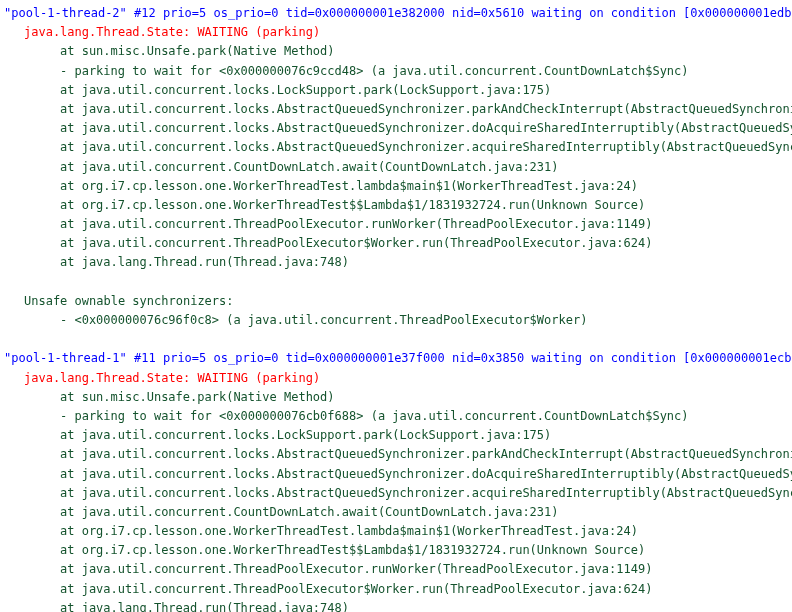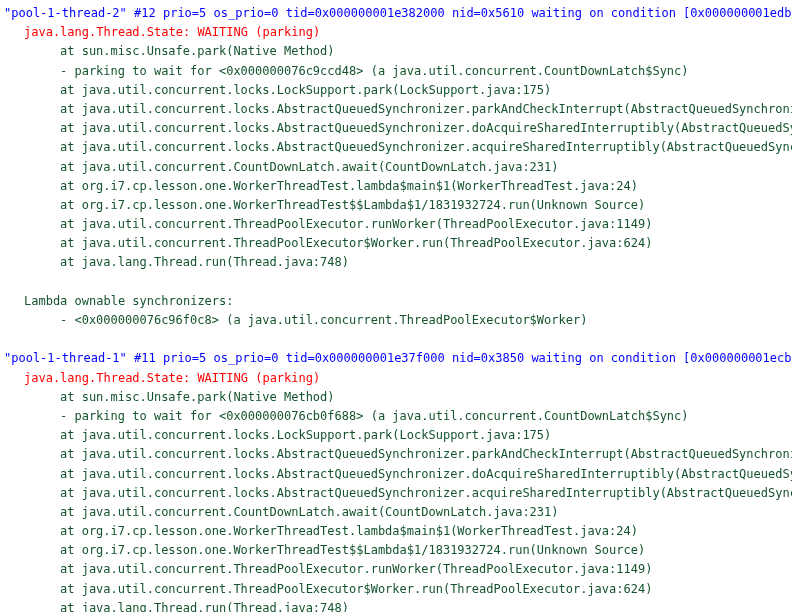--- a/index.html
+++ b/index.html
@@ -29,21 +29,21 @@
 <div class="trace indent2">at java.util.concurrent.locks.AbstractQueuedSynchronizer.parkAndCheckInterrupt(AbstractQueuedSynchronizer.java:836)</div>
 <div class="trace indent2">at java.util.concurrent.locks.AbstractQueuedSynchronizer.doAcquireSharedInterruptibly(AbstractQueuedSynchronizer.java:997)</div>
 <div class="trace indent2">at java.util.concurrent.locks.AbstractQueuedSynchronizer.acquireSharedInterruptibly(AbstractQueuedSynchronizer.java:1304)</div>
 <div class="trace indent2">at java.util.concurrent.CountDownLatch.await(CountDownLatch.java:231)</div>
 <div class="trace indent2">at org.i7.cp.lesson.one.WorkerThreadTest.lambda$main$1(WorkerThreadTest.java:24)</div>
 <div class="trace indent2">at org.i7.cp.lesson.one.WorkerThreadTest$$Lambda$1/1831932724.run(Unknown Source)</div>
 <div class="trace indent2">at java.util.concurrent.ThreadPoolExecutor.runWorker(ThreadPoolExecutor.java:1149)</div>
 <div class="trace indent2">at java.util.concurrent.ThreadPoolExecutor$Worker.run(ThreadPoolExecutor.java:624)</div>
 <div class="trace indent2">at java.lang.Thread.run(Thread.java:748)</div>
 <div>&nbsp;</div>
-<div class="trace indent1">Lambda ownable synchronizers:</div>
+<div class="trace indent1">Unsafe ownable synchronizers:</div>
 <div class="trace indent2">- &lt;0x000000076c96f0c8&gt; (a java.util.concurrent.ThreadPoolExecutor$Worker)</div>
 <div>&nbsp;</div>
 
 <div class="header indent0">"pool-1-thread-1" #11 prio=5 os_prio=0 tid=0x000000001e37f000 nid=0x3850 waiting on condition [0x000000001ecbe000]</div>
 <div class="state indent1">java.lang.Thread.State: WAITING (parking)</div>
 <div class="trace indent2">at sun.misc.Unsafe.park(Native Method)</div>
 <div class="trace indent2">- parking to wait for  &lt;0x000000076cb0f688&gt; (a java.util.concurrent.CountDownLatch$Sync)</div>
 <div class="trace indent2">at java.util.concurrent.locks.LockSupport.park(LockSupport.java:175)</div>
 <div class="trace indent2">at java.util.concurrent.locks.AbstractQueuedSynchronizer.parkAndCheckInterrupt(AbstractQueuedSynchronizer.java:836)</div>
 <div class="trace indent2">at java.util.concurrent.locks.AbstractQueuedSynchronizer.doAcquireSharedInterruptibly(AbstractQueuedSynchronizer.java:997)</div>

